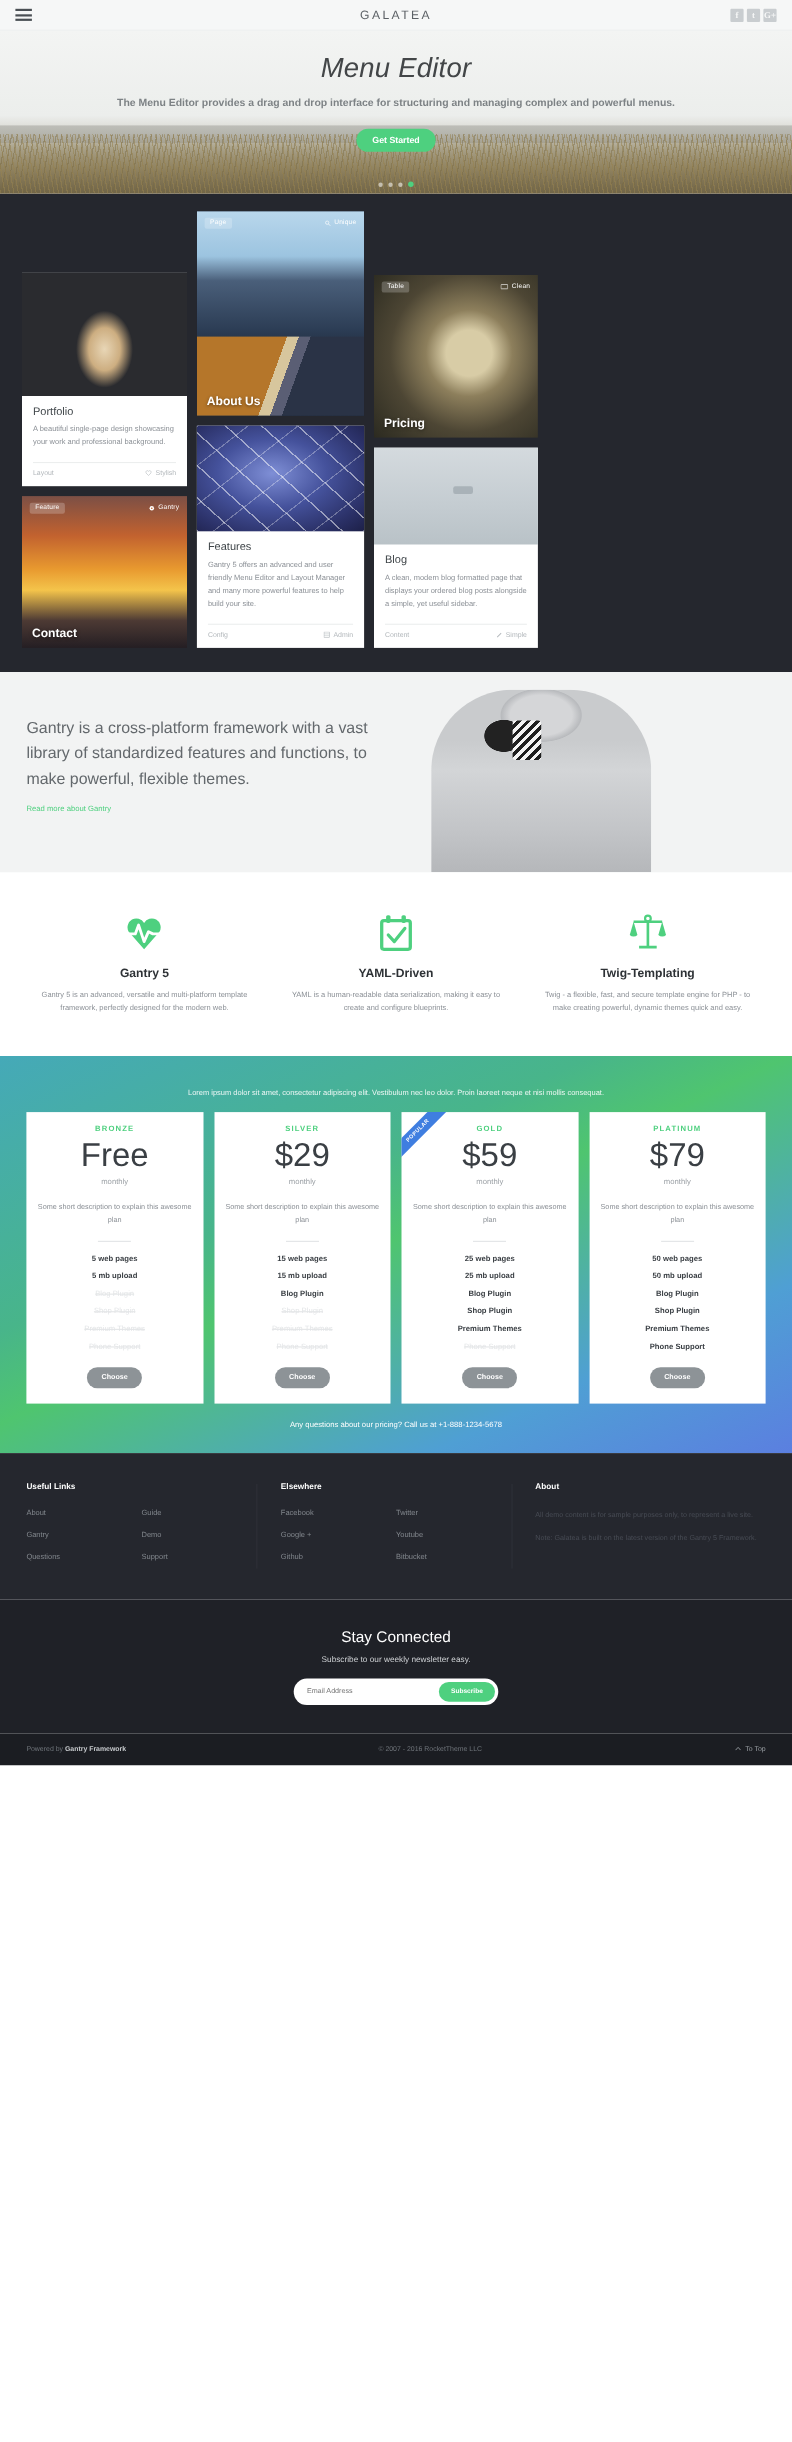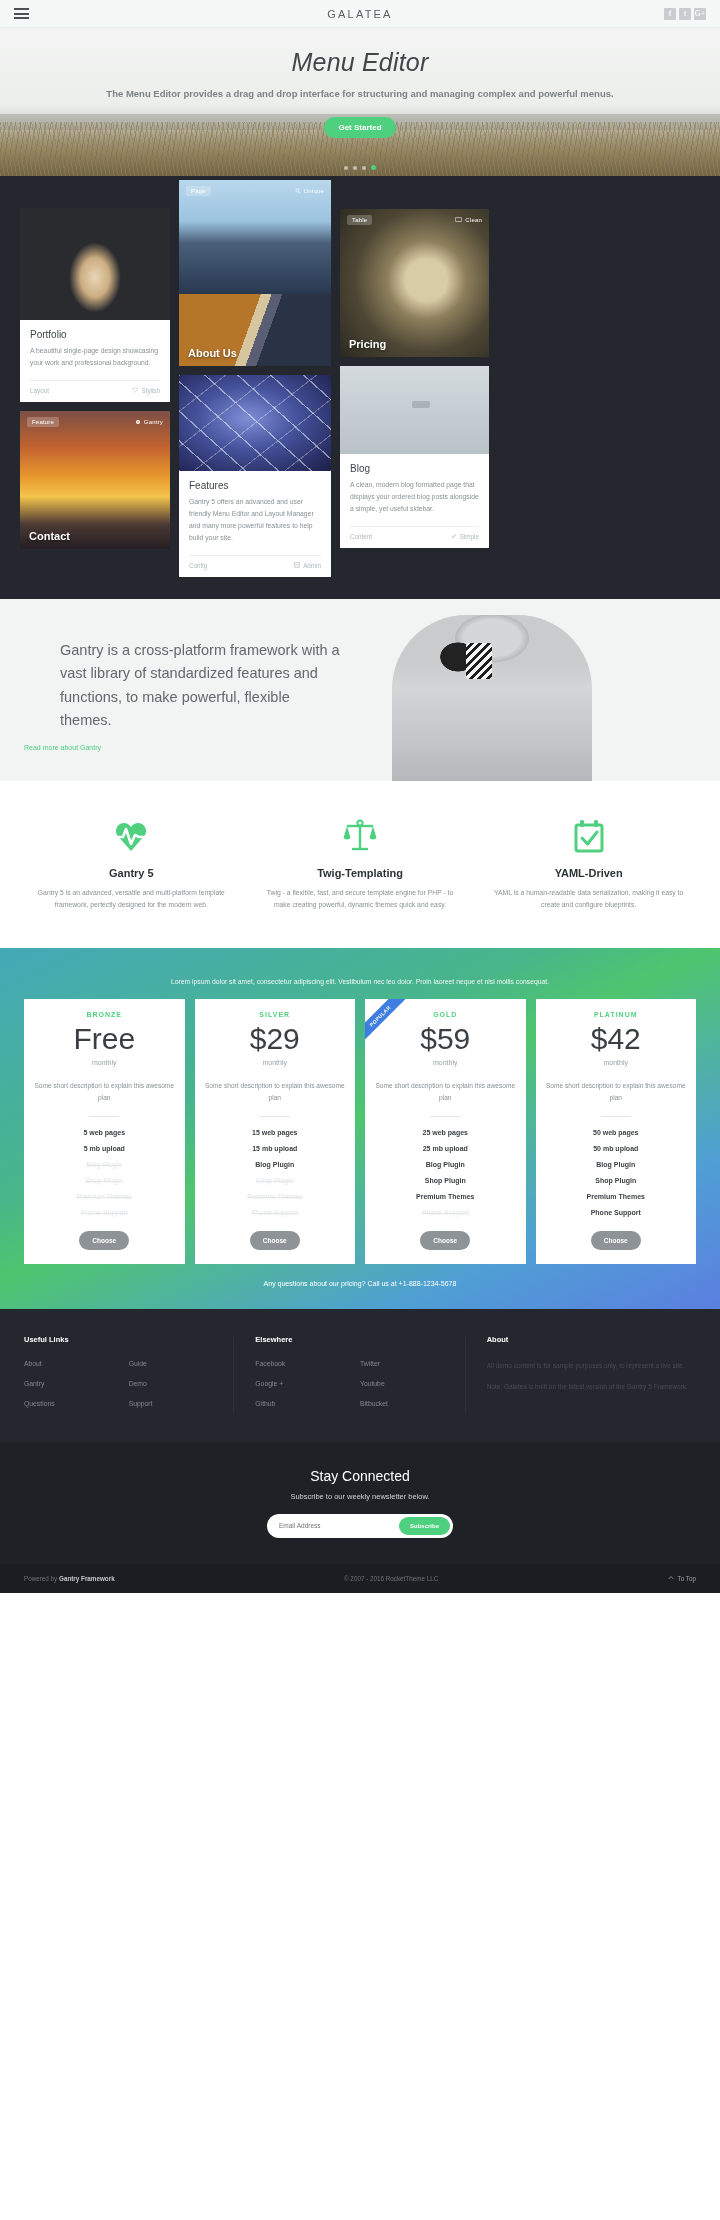--- a/index.html
+++ b/index.html
@@ -70,22 +70,22 @@
   .hero-dots {
     position: absolute; bottom: 6px; left: 0; right: 0; z-index: 4;
     display: flex; gap: 5px; justify-content: center; align-items: center;
   }
   .hero-dots i { width: 4px; height: 4px; border-radius: 50%; background: rgba(255,255,255,.55); display:block; cursor:pointer;}
   .hero-dots i.on { background: #4ed07f; width: 5px; height: 5px; }
 
   
   .showcase {
     background: #25272e;
-    padding: 4px 20px 22px 20px;
-    display: flex; gap: 9px; align-items: center;
+    padding: 16px 20px 22px 20px;
+    display: flex; gap: 9px; align-items: flex-end;
   }
   .col { display: flex; flex-direction: column; gap: 9px; }
   .col-a { width: 150px; }
   .col-b { width: 152px; }
   .col-c { width: 149px; }
 
   .tile { position: relative; overflow: hidden; }
   .chip {
     position: absolute; top: 6px; font-size: 6px; color: #fff;
     background: rgba(255,255,255,.22); padding: 2px 5px; border-radius: 2px;
@@ -126,21 +126,21 @@
       background:#a9b2b8; border-radius:2px; box-shadow: -4px 7px 0 -4px #9aa3aa; }
   .img-neuron { height: 96px; background:
       radial-gradient(ellipse at 45% 45%, #7f8fd6 0%, #45529c 42%, #2b3168 78%, #1d2048 100%); position:relative;}
   .img-neuron:after { content:""; position:absolute; inset:0;
       background: repeating-linear-gradient(42deg, rgba(255,255,255,.5) 0 1.2px, transparent 1.2px 22px),
                   repeating-linear-gradient(-38deg, rgba(255,255,255,.3) 0 1px, transparent 1px 28px); }
 
   
   .intro { background: #f2f3f3; display: flex; position: relative; height: 182px; overflow: hidden; }
   .intro-txt { padding: 40px 0 0 24px; width: 340px; }
-  .intro-h { font-size: 14.5px; line-height: 1.62; color: #63686c; font-weight: 300; margin-left: 36px; }
+  .intro-h { font-size: 14.5px; line-height: 1.62; color: #63686c; font-weight: 300; }
   .intro-link { display:inline-block; margin-top: 11px; font-size: 7px; color: #4ed07f; cursor:pointer; }
   .intro-photo { position: absolute; right: 128px; bottom: 0; width: 200px; height: 166px;
     background:
       radial-gradient(ellipse 52px 34px at 50% 14%, #d5d6d8 0 54%, #b8babd 70%, transparent 72%),
       linear-gradient(to bottom, #c9cbcd 0 28%, #d3d5d7 44%, #c2c4c7 78%, #b5b7ba 100%);
     border-radius: 74px 74px 0 0; }
   .intro-photo:before { content:""; position:absolute; left:44px; top:24px; width:44px; height:36px;
     background: radial-gradient(ellipse at 50% 50%, #222 0 56%, transparent 58%); border-radius:50%; }
   .intro-photo:after { content:""; position:absolute; left:74px; top:28px; width:26px; height:36px;
     background: repeating-linear-gradient(135deg,#f4f4f4 0 3px,#1f1f1f 3px 6px); border-radius:3px; }
@@ -356,44 +356,44 @@
         <path d="M17 31 L3 15 A7.6 7.6 0 0 1 17 7 A7.6 7.6 0 0 1 31 15 Z" fill="#4ed07f"></path>
         <path d="M0 17 H9 L12 9 L17 24 L21 15 L25 17 H34" fill="none" stroke="#ffffff" stroke-width="2.6" stroke-linejoin="round"></path>
       </svg>
     </div>
     <div class="feat-title">Gantry 5</div>
     <div class="feat-text">Gantry 5 is an advanced, versatile and multi-platform template framework, perfectly designed for the modern web.</div>
   </div>
 
   <div class="feat">
     <div class="feat-icon">
+      <svg width="32" height="34" viewBox="0 0 32 34">
+        <rect x="3" y="6" width="26" height="26" rx="2" fill="none" stroke="#4ed07f" stroke-width="3"></rect>
+        <rect x="7" y="1" width="4" height="7" rx="1.5" fill="#4ed07f"></rect>
+        <rect x="21" y="1" width="4" height="7" rx="1.5" fill="#4ed07f"></rect>
+        <path d="M9 19 L14.5 25 L24 13" fill="none" stroke="#4ed07f" stroke-width="3" stroke-linecap="round" stroke-linejoin="round"></path>
+      </svg>
+    </div>
+    <div class="feat-title">YAML-Driven</div>
+    <div class="feat-text">YAML is a human-readable data serialization, making it easy to create and configure blueprints.</div>
+  </div>
+
+  <div class="feat">
+    <div class="feat-icon">
       <svg width="34" height="34" viewBox="0 0 34 34">
         <circle cx="17" cy="4" r="2.6" fill="none" stroke="#4ed07f" stroke-width="2"></circle>
         <line x1="17" y1="7" x2="17" y2="30" stroke="#4ed07f" stroke-width="2.4"></line>
         <line x1="4" y1="7" x2="30" y2="7" stroke="#4ed07f" stroke-width="2.4"></line>
         <line x1="9" y1="30" x2="25" y2="30" stroke="#4ed07f" stroke-width="2.4"></line>
         <path d="M4 7 L0.5 19 A5 5 0 0 0 7.5 19 Z" fill="#4ed07f"></path>
         <path d="M30 7 L26.5 19 A5 5 0 0 0 33.5 19 Z" fill="#4ed07f"></path>
       </svg>
     </div>
     <div class="feat-title">Twig-Templating</div>
     <div class="feat-text">Twig - a flexible, fast, and secure template engine for PHP - to make creating powerful, dynamic themes quick and easy.</div>
-  </div>
-
-  <div class="feat">
-    <div class="feat-icon">
-      <svg width="32" height="34" viewBox="0 0 32 34">
-        <rect x="3" y="6" width="26" height="26" rx="2" fill="none" stroke="#4ed07f" stroke-width="3"></rect>
-        <rect x="7" y="1" width="4" height="7" rx="1.5" fill="#4ed07f"></rect>
-        <rect x="21" y="1" width="4" height="7" rx="1.5" fill="#4ed07f"></rect>
-        <path d="M9 19 L14.5 25 L24 13" fill="none" stroke="#4ed07f" stroke-width="3" stroke-linecap="round" stroke-linejoin="round"></path>
-      </svg>
-    </div>
-    <div class="feat-title">YAML-Driven</div>
-    <div class="feat-text">YAML is a human-readable data serialization, making it easy to create and configure blueprints.</div>
   </div>
 </div>
 
 <div class="pricing">
   <div class="pricing-sub">Lorem ipsum dolor sit amet, consectetur adipiscing elit. Vestibulum nec leo dolor. Proin laoreet neque et nisi mollis consequat.</div>
 
   <div class="plans">
 
     <div class="plan">
       <div class="plan-name">BRONZE</div>
@@ -436,21 +436,21 @@
       <div class="plan-feat">25 mb upload</div>
       <div class="plan-feat">Blog Plugin</div>
       <div class="plan-feat">Shop Plugin</div>
       <div class="plan-feat">Premium Themes</div>
       <div class="plan-feat off">Phone Support</div>
       <div class="plan-btn">Choose</div>
     </div>
 
     <div class="plan">
       <div class="plan-name">PLATINUM</div>
-      <div class="plan-price">$42</div>
+      <div class="plan-price">$79</div>
       <div class="plan-per">monthly</div>
       <div class="plan-desc">Some short description to explain this awesome plan</div>
       <div class="plan-rule"></div>
       <div class="plan-feat">50 web pages</div>
       <div class="plan-feat">50 mb upload</div>
       <div class="plan-feat">Blog Plugin</div>
       <div class="plan-feat">Shop Plugin</div>
       <div class="plan-feat">Premium Themes</div>
       <div class="plan-feat">Phone Support</div>
       <div class="plan-btn">Choose</div>
@@ -487,21 +487,21 @@
 
   <div class="fcol">
     <div class="fh">About</div>
     <div class="fabout">All demo content is for sample purposes only, to represent a live site.</div>
     <div class="fabout">Note: Galatea is built on the latest version of the Gantry 5 Framework.</div>
   </div>
 </div>
 
 <div class="news">
   <div class="news-h">Stay Connected</div>
-  <div class="news-sub">Subscribe to our weekly newsletter below.</div>
+  <div class="news-sub">Subscribe to our weekly newsletter easy.</div>
   <form class="news-form">
     <input class="news-input" type="text" placeholder="Email Address" style="">
     <button class="news-btn">Subscribe</button>
   </form>
 </div>
 
 <div class="copy">
   <div>
     <span>Powered by </span><b>Gantry Framework</b>
   </div>

